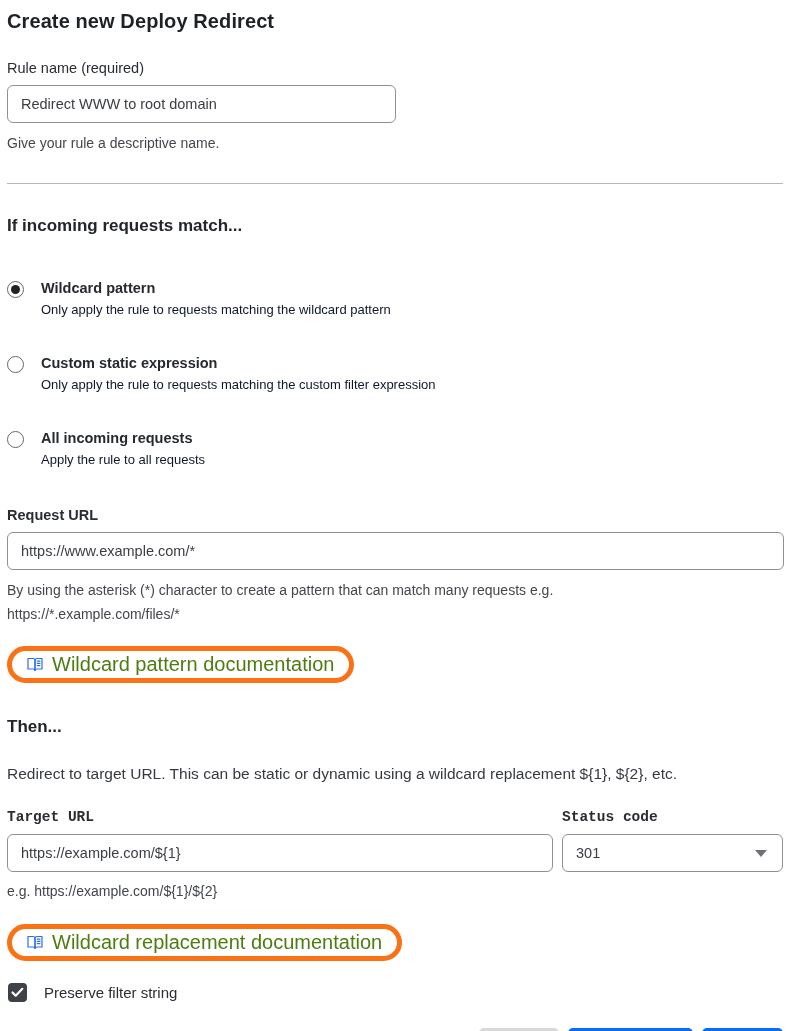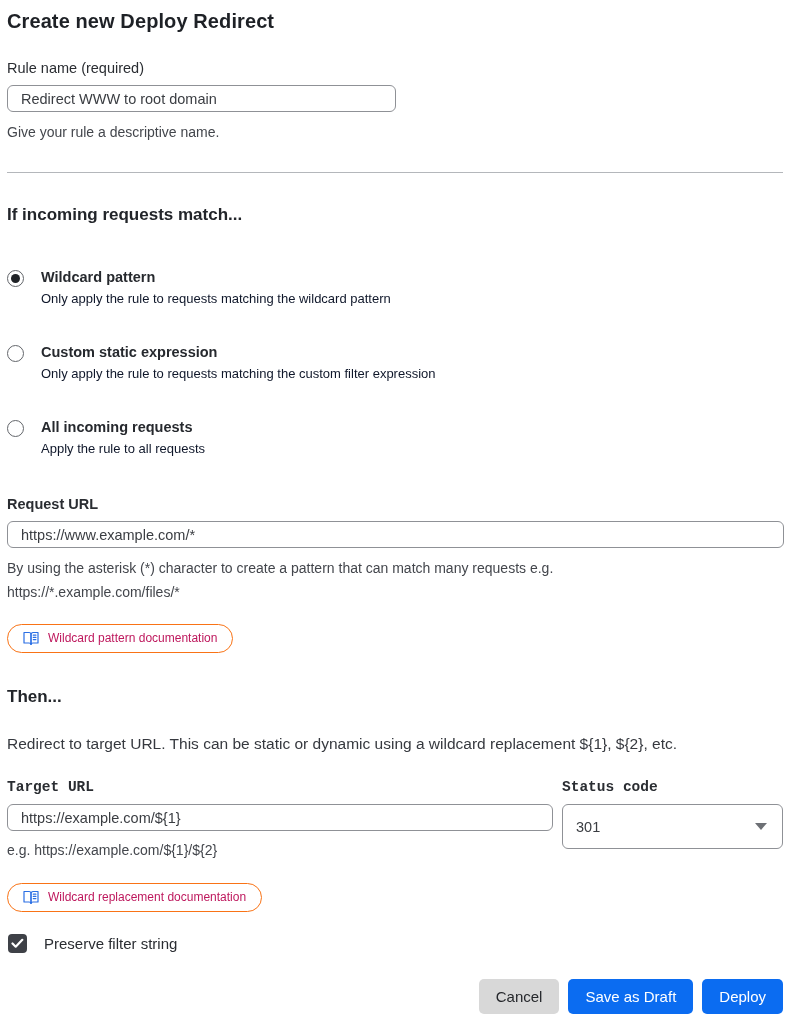--- a/index.html
+++ b/index.html
@@ -21,21 +21,21 @@
     margin: 4px 0 0 0;
     letter-spacing: 0.1px;
   }
 
   .field-label { font-size: 14.5px; color: #2a2d32; margin-top: 27px; }
   .field-label.bold { font-weight: 700; }
 
   .text-input {
     display: block;
     margin-top: 9px;
-    height: 27px;
+    height: 38px;
     border: 1px solid #8f9196;
     border-radius: 6px;
     padding: 0 13px;
     font-size: 14.5px;
     font-family: "Liberation Sans", sans-serif;
     color: #3a3d42;
     background: #fff;
     outline: none;
   }
   .rule-name-width { width: 389px; }
@@ -70,41 +70,41 @@
   .radio-desc { font-size: 13px; color: #0f172a; margin-top: 6px; }
 
   .request-url-label { margin-top: 40px; }
 
   .doc-pill {
     display: inline-flex;
     align-items: center;
     gap: 9px;
     margin-top: 20px;
     padding: 4px 15px 5px 15px;
-    border: 1px solid #f97316;
+    border: 5px solid #f97316;
     border-radius: 999px;
     background: #ffffff;
-    color: #be185d;
-    font-size: 12px;
+    color: #4d7c0f;
+    font-size: 20px;
     font-family: "Liberation Sans", sans-serif;
     cursor: pointer;
     line-height: 18px;
   }
   .doc-pill svg { display: block; }
 
   .then-heading { margin-top: 34px; }
   .then-desc { font-size: 15.5px; color: #36393f; margin-top: 28px; }
 
   .target-row { display: flex; gap: 9px; margin-top: 26px; }
   .col-target { width: 546px; }
   .col-status { flex: 1; }
   .target-row .field-label { margin-top: 0; font-family: Liberation Mono, monospace; }
   .select-box {
     margin-top: 9px;
-    height: 45px;
+    height: 38px;
     border: 1px solid #8f9196;
     border-radius: 6px;
     padding: 0 13px;
     background: #fff;
     display: flex;
     align-items: center;
     justify-content: space-between;
     font-size: 14.5px;
     color: #3a3d42;
     cursor: pointer;

